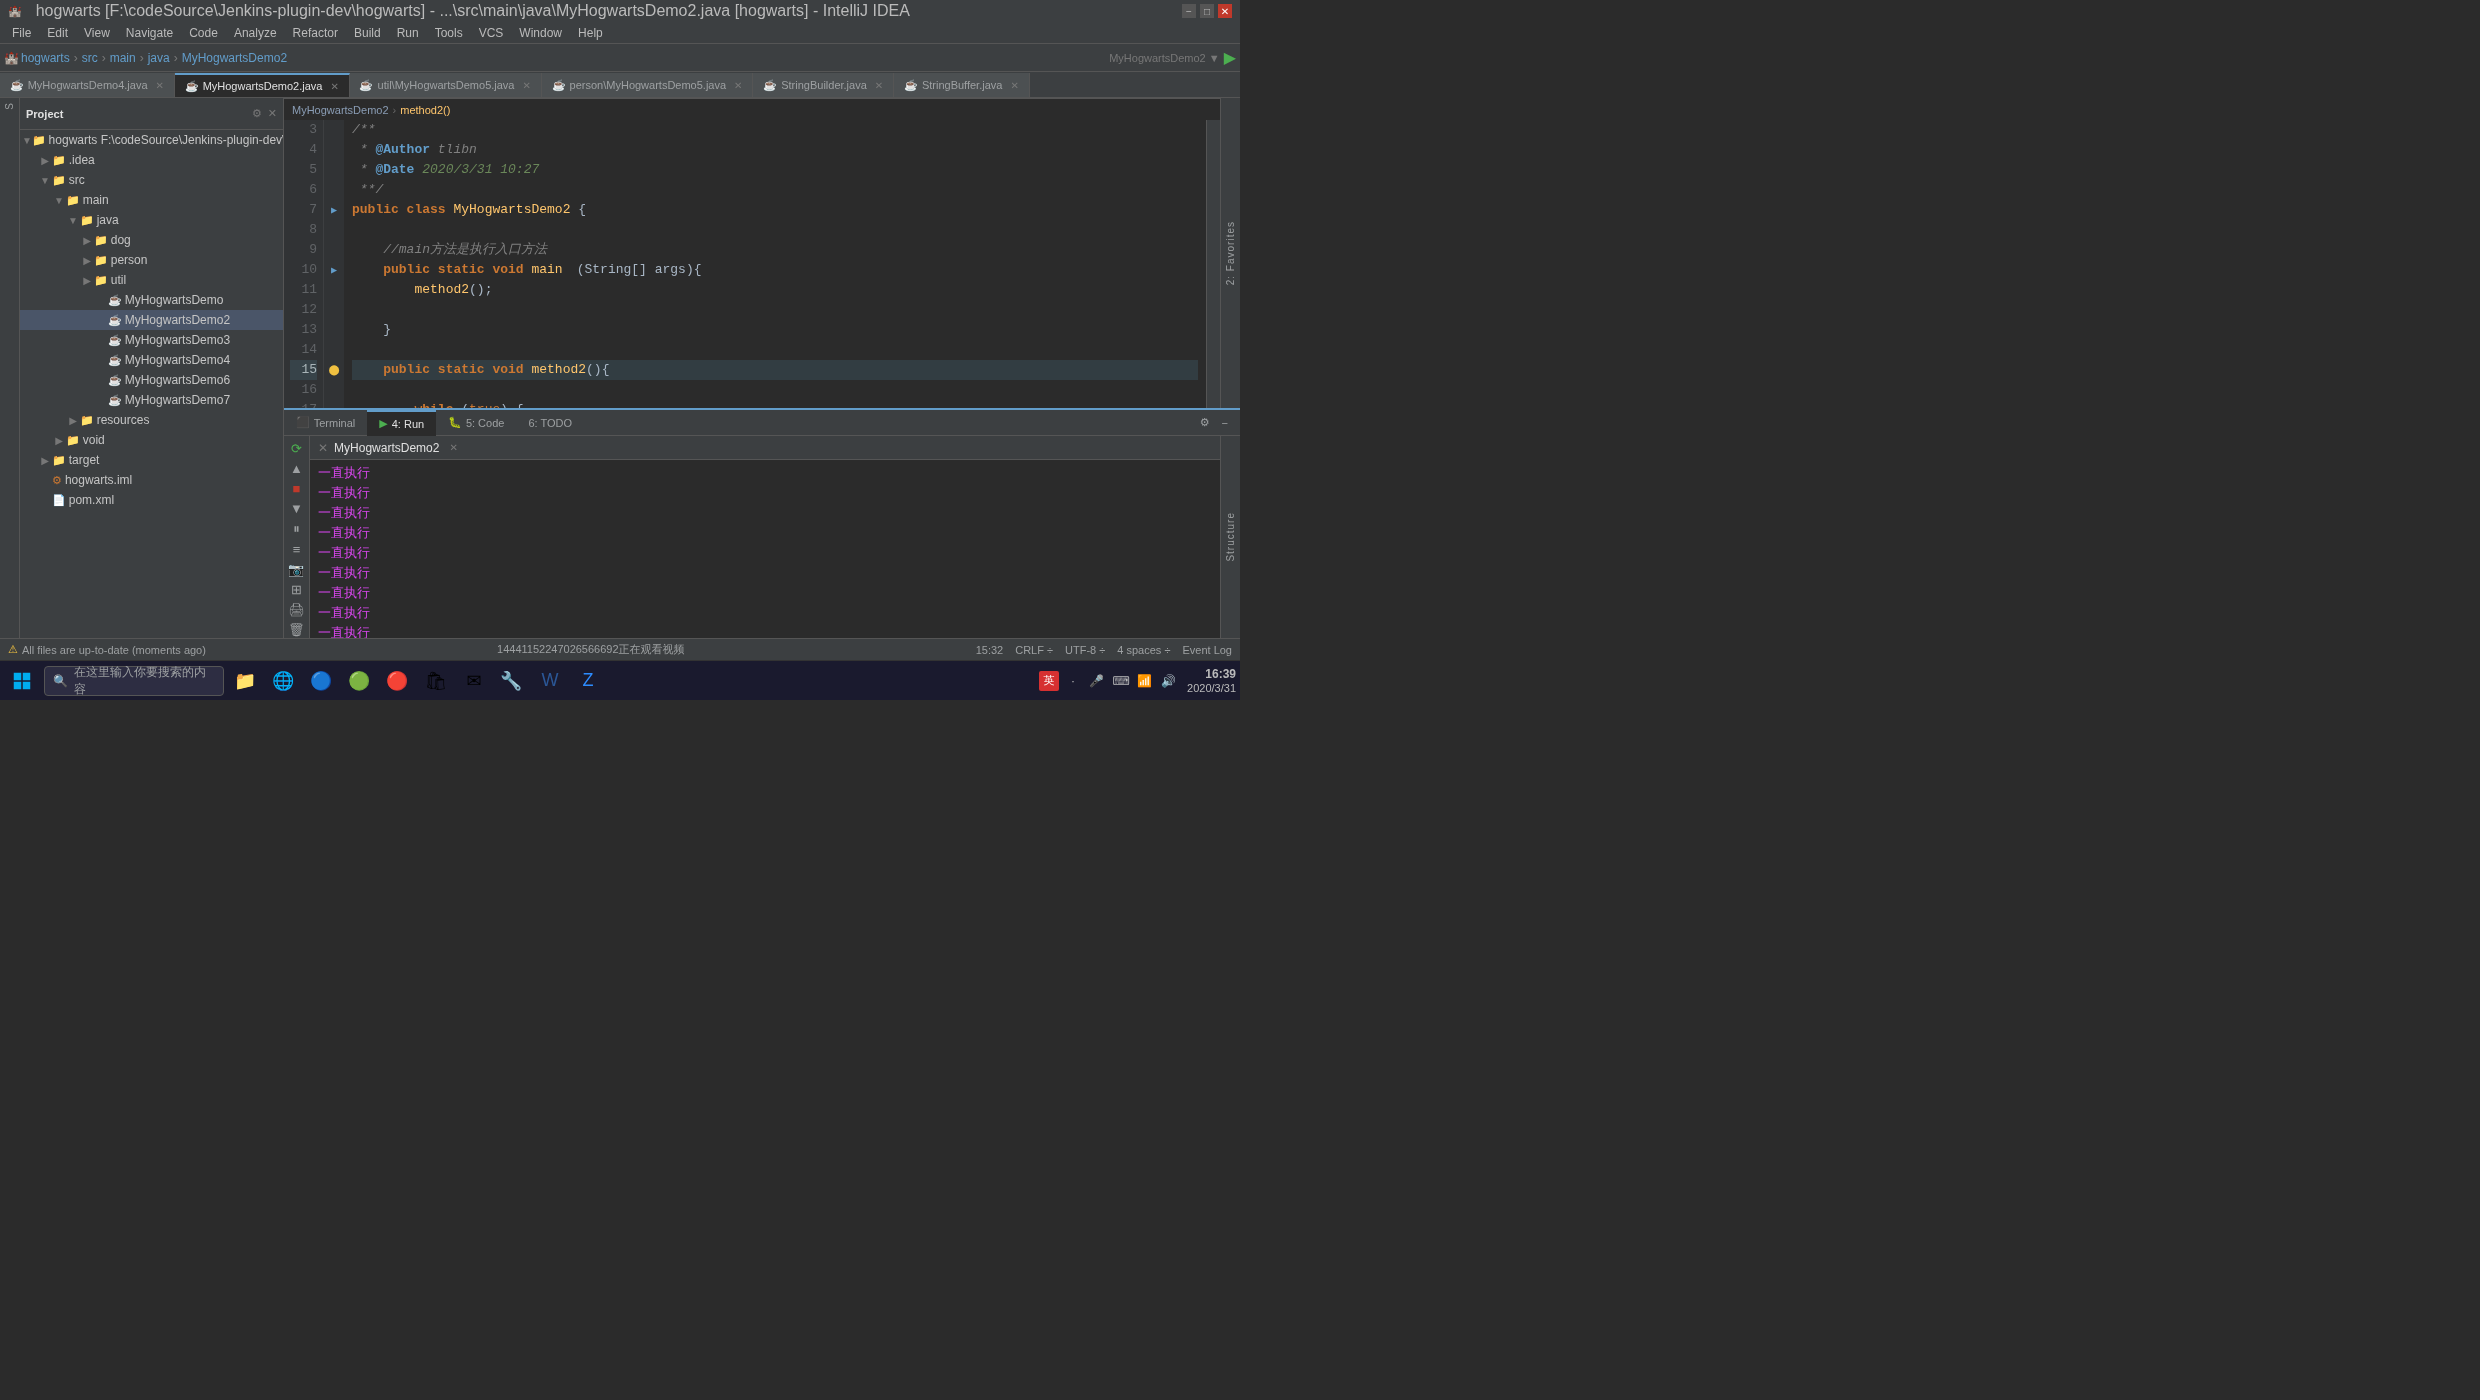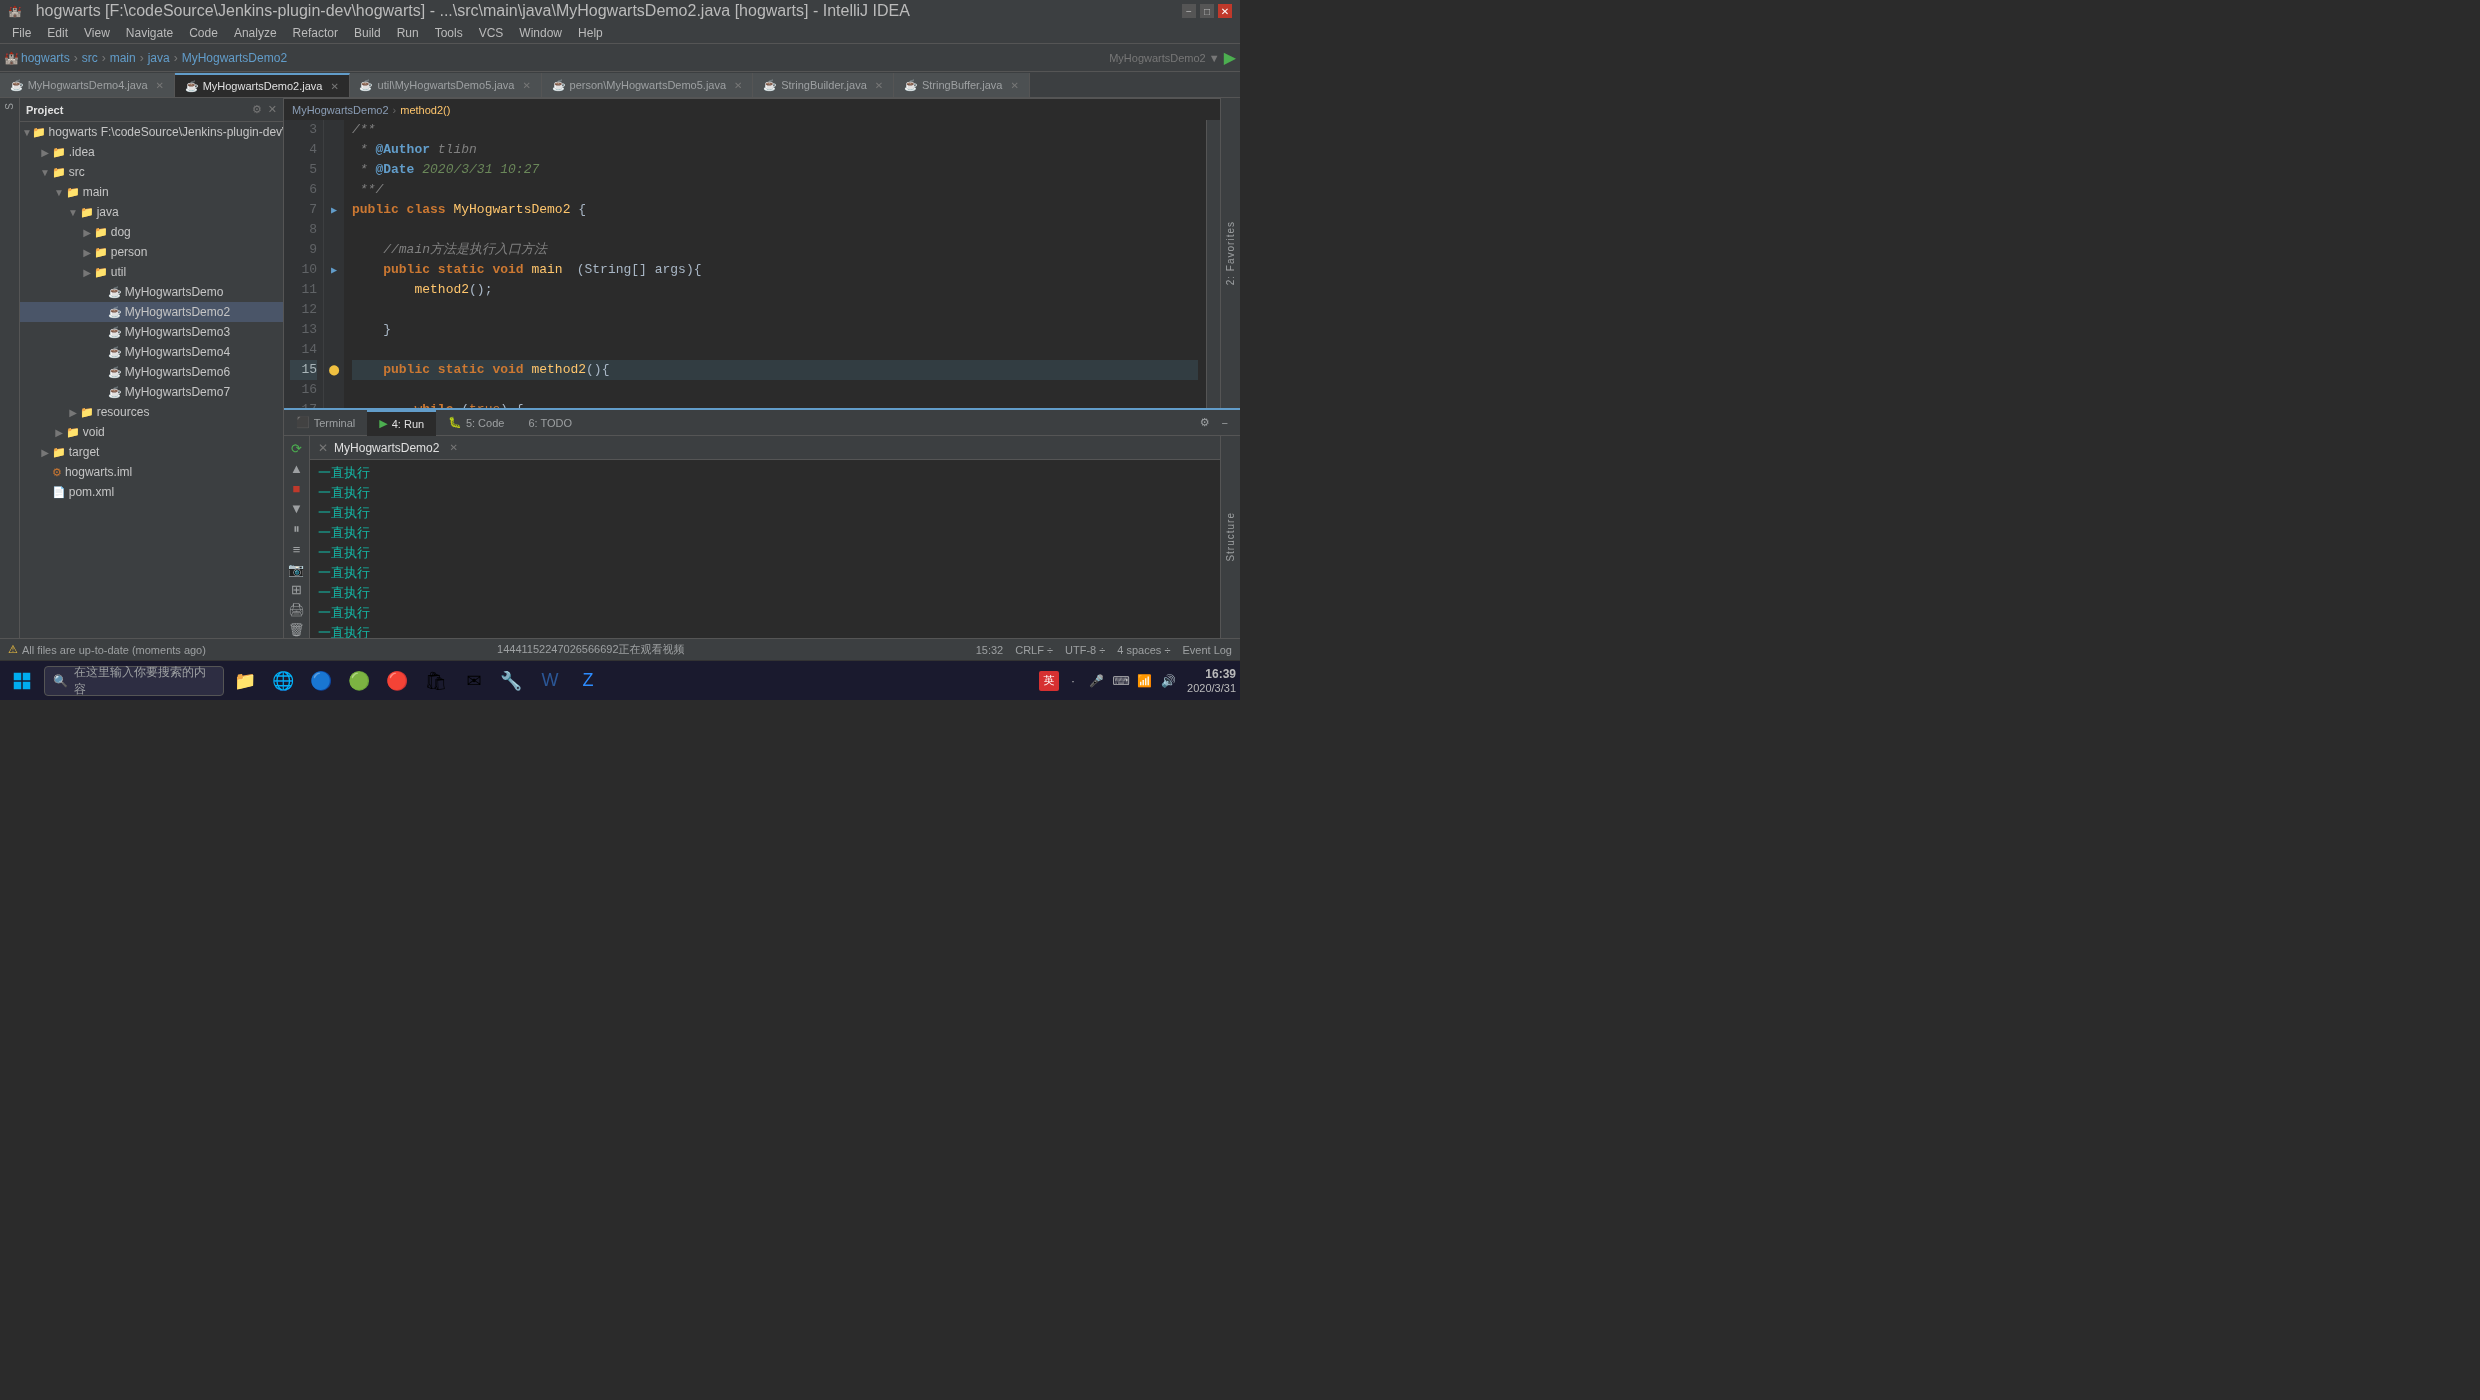--- a/index.html
+++ b/index.html
@@ -89,21 +89,21 @@
     .sidebar {
       width: 264px;
       min-width: 264px;
       background: #3c3f41;
       border-right: 1px solid #555;
       overflow: hidden;
       display: flex;
       flex-direction: column;
     }
     .sidebar-header {
-      height: 24px;
+      height: 32px;
       background: #3c3f41;
       display: flex;
       align-items: center;
       padding: 0 6px;
       font-size: 11px;
       color: #bbb;
       border-bottom: 1px solid #555;
       gap: 6px;
     }
     .sidebar-content { overflow-y: auto; flex: 1; }
@@ -245,21 +245,21 @@
       display: flex;
       flex-direction: column;
       align-items: center;
       gap: 3px;
       padding-top: 4px;
     }
     .run-sidebar-icon { color: #9da0a2; font-size: 13px; cursor: pointer; width: 20px; height: 20px; display: flex; align-items: center; justify-content: center; }
     .run-output {
       flex: 1;
       padding: 4px 8px;
-      color: #14b8a6;
+      color: #d946ef;
       font-family: 'Courier New', Consolas, monospace;
       font-size: 13px;
       line-height: 20px;
       overflow-y: auto;
       border-radius: 17px;
     }
     .run-output-line { height: 20px; white-space: pre; }
     
     
     .status-bar {

